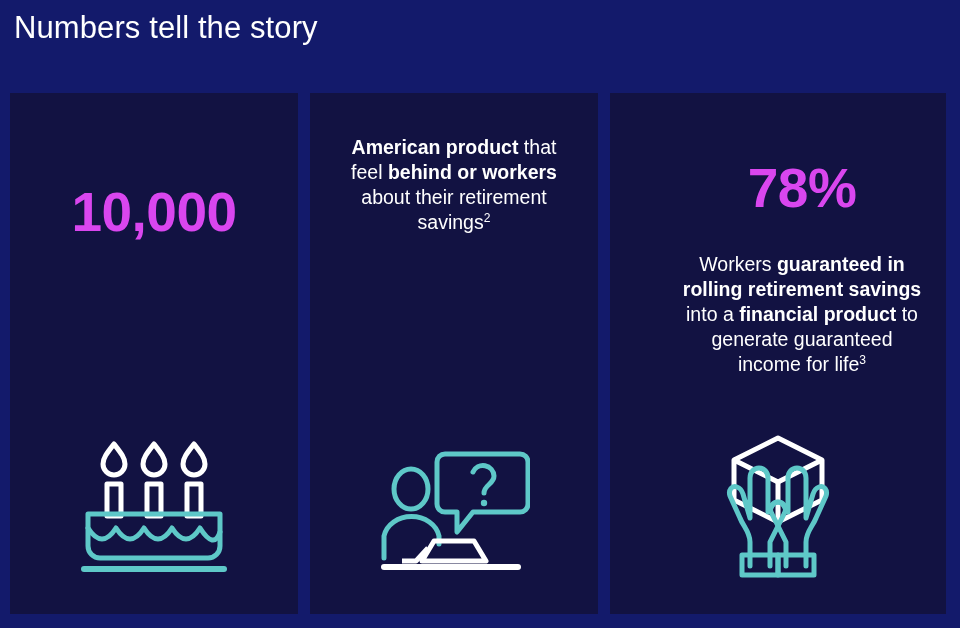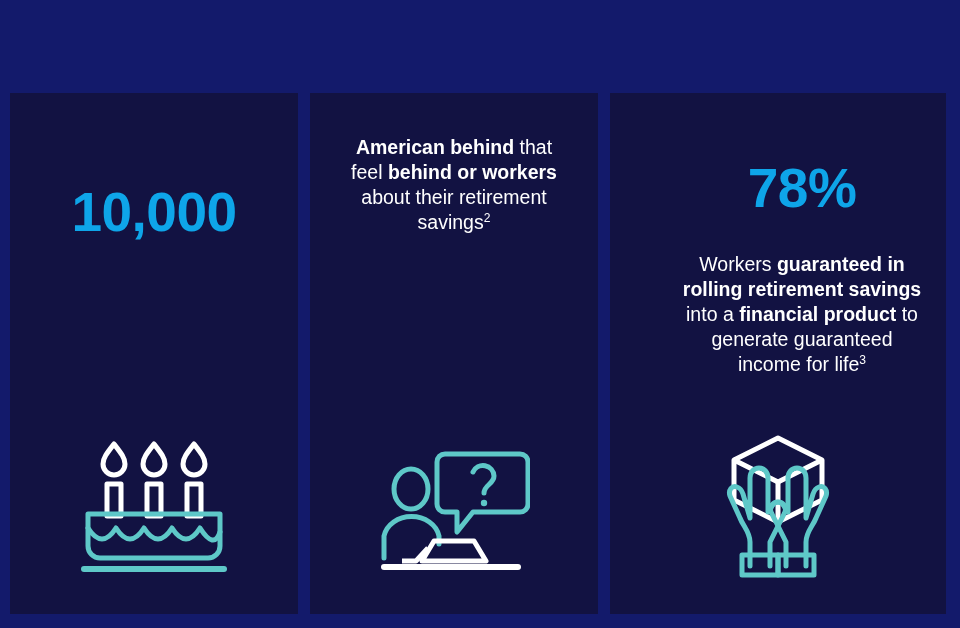--- a/index.html
+++ b/index.html
@@ -44,21 +44,21 @@
     background: #121242;
     position: relative;
     display: flex;
     flex-direction: column;
     align-items: center;
     box-sizing: border-box;
   }
   .stat-number {
     font-size: 55px;
     font-weight: bold;
-    color: #0ea5e9;
+    color: #d946ef;
     line-height: 1;
     letter-spacing: -0.5px;
     text-align: left;
   }
   .stat-text {
     font-size: 19.5px;
     line-height: 25px;
     color: #ffffff;
     text-align: center;
     font-weight: 400;
@@ -87,20 +87,21 @@
   }
   .card-1 .icon-wrap { bottom: 38px; }
   .card-2 .icon-wrap { bottom: 42px; }
   .card-3 .icon-wrap { bottom: 34px; }
 </style>
 </head>
 <body>
 
 <div class="slide" style="background: rgb(19, 26, 107);">
 
+  <div class="slide-title">Numbers tell the story</div>
 
   <div class="cards">
 
     <div class="card card-1" style="background: rgb(18, 18, 66);">
       <div class="stat-number">10,000</div>
       <div class="icon-wrap">
         <svg width="148" height="140" viewBox="0 0 148 140">
 
           <g fill="none" stroke="#ffffff" stroke-width="5" stroke-linejoin="round" stroke-linecap="round">
             <path d="M34 8 C41 17 45 22 45 28 a11 11 0 0 1 -22 0 C23 22 27 17 34 8 Z"></path>
@@ -117,21 +118,21 @@
           <path d="M8 78 L140 78 L140 104 L140 104 L140 110 a12 12 0 0 1 -12 12 L20 122 a12 12 0 0 1 -12 -12 Z" fill="none" stroke="#5ec8c8" stroke-width="5" stroke-linejoin="round"></path>
 
           <path d="M8 92 q14 22 28 0 q14 22 28 0 q14 22 28 0 q14 22 28 0 q14 22 20 4" fill="none" stroke="#5ec8c8" stroke-width="5" stroke-linecap="round" stroke-linejoin="round"></path>
 
           <line x1="4" y1="133" x2="144" y2="133" stroke="#5ec8c8" stroke-width="6" stroke-linecap="round"></line>
         </svg>
       </div>
     </div>
 
     <div class="card card-2" style="background: rgb(18, 18, 66);">
-      <div class="stat-text"><b>American behind</b> that feel <b>behind or workers</b> about their retirement savings<sup>2</sup></div>
+      <div class="stat-text"><b>American product</b> that feel <b>behind or workers</b> about their retirement savings<sup>2</sup></div>
       <div class="icon-wrap">
         <svg width="152" height="124" viewBox="0 0 152 124">
 
           <path d="M67 6 L142 6 a8 8 0 0 1 8 8 L150 56 a8 8 0 0 1 -8 8 L95 64 L79 84 L79 64 L67 64 a8 8 0 0 1 -8 -8 L59 14 a8 8 0 0 1 8 -8 Z" fill="none" stroke="#5ec8c8" stroke-width="5" stroke-linejoin="round"></path>
 
           <path d="M95 24 a11 11 0 0 1 21 4 c0 8 -10 9 -10 17" fill="none" stroke="#5ec8c8" stroke-width="5" stroke-linecap="round"></path>
           <circle cx="106" cy="55" r="3.2" fill="#5ec8c8"></circle>
 
           <ellipse cx="33" cy="41" rx="17" ry="20" fill="none" stroke="#5ec8c8" stroke-width="5"></ellipse>
 

